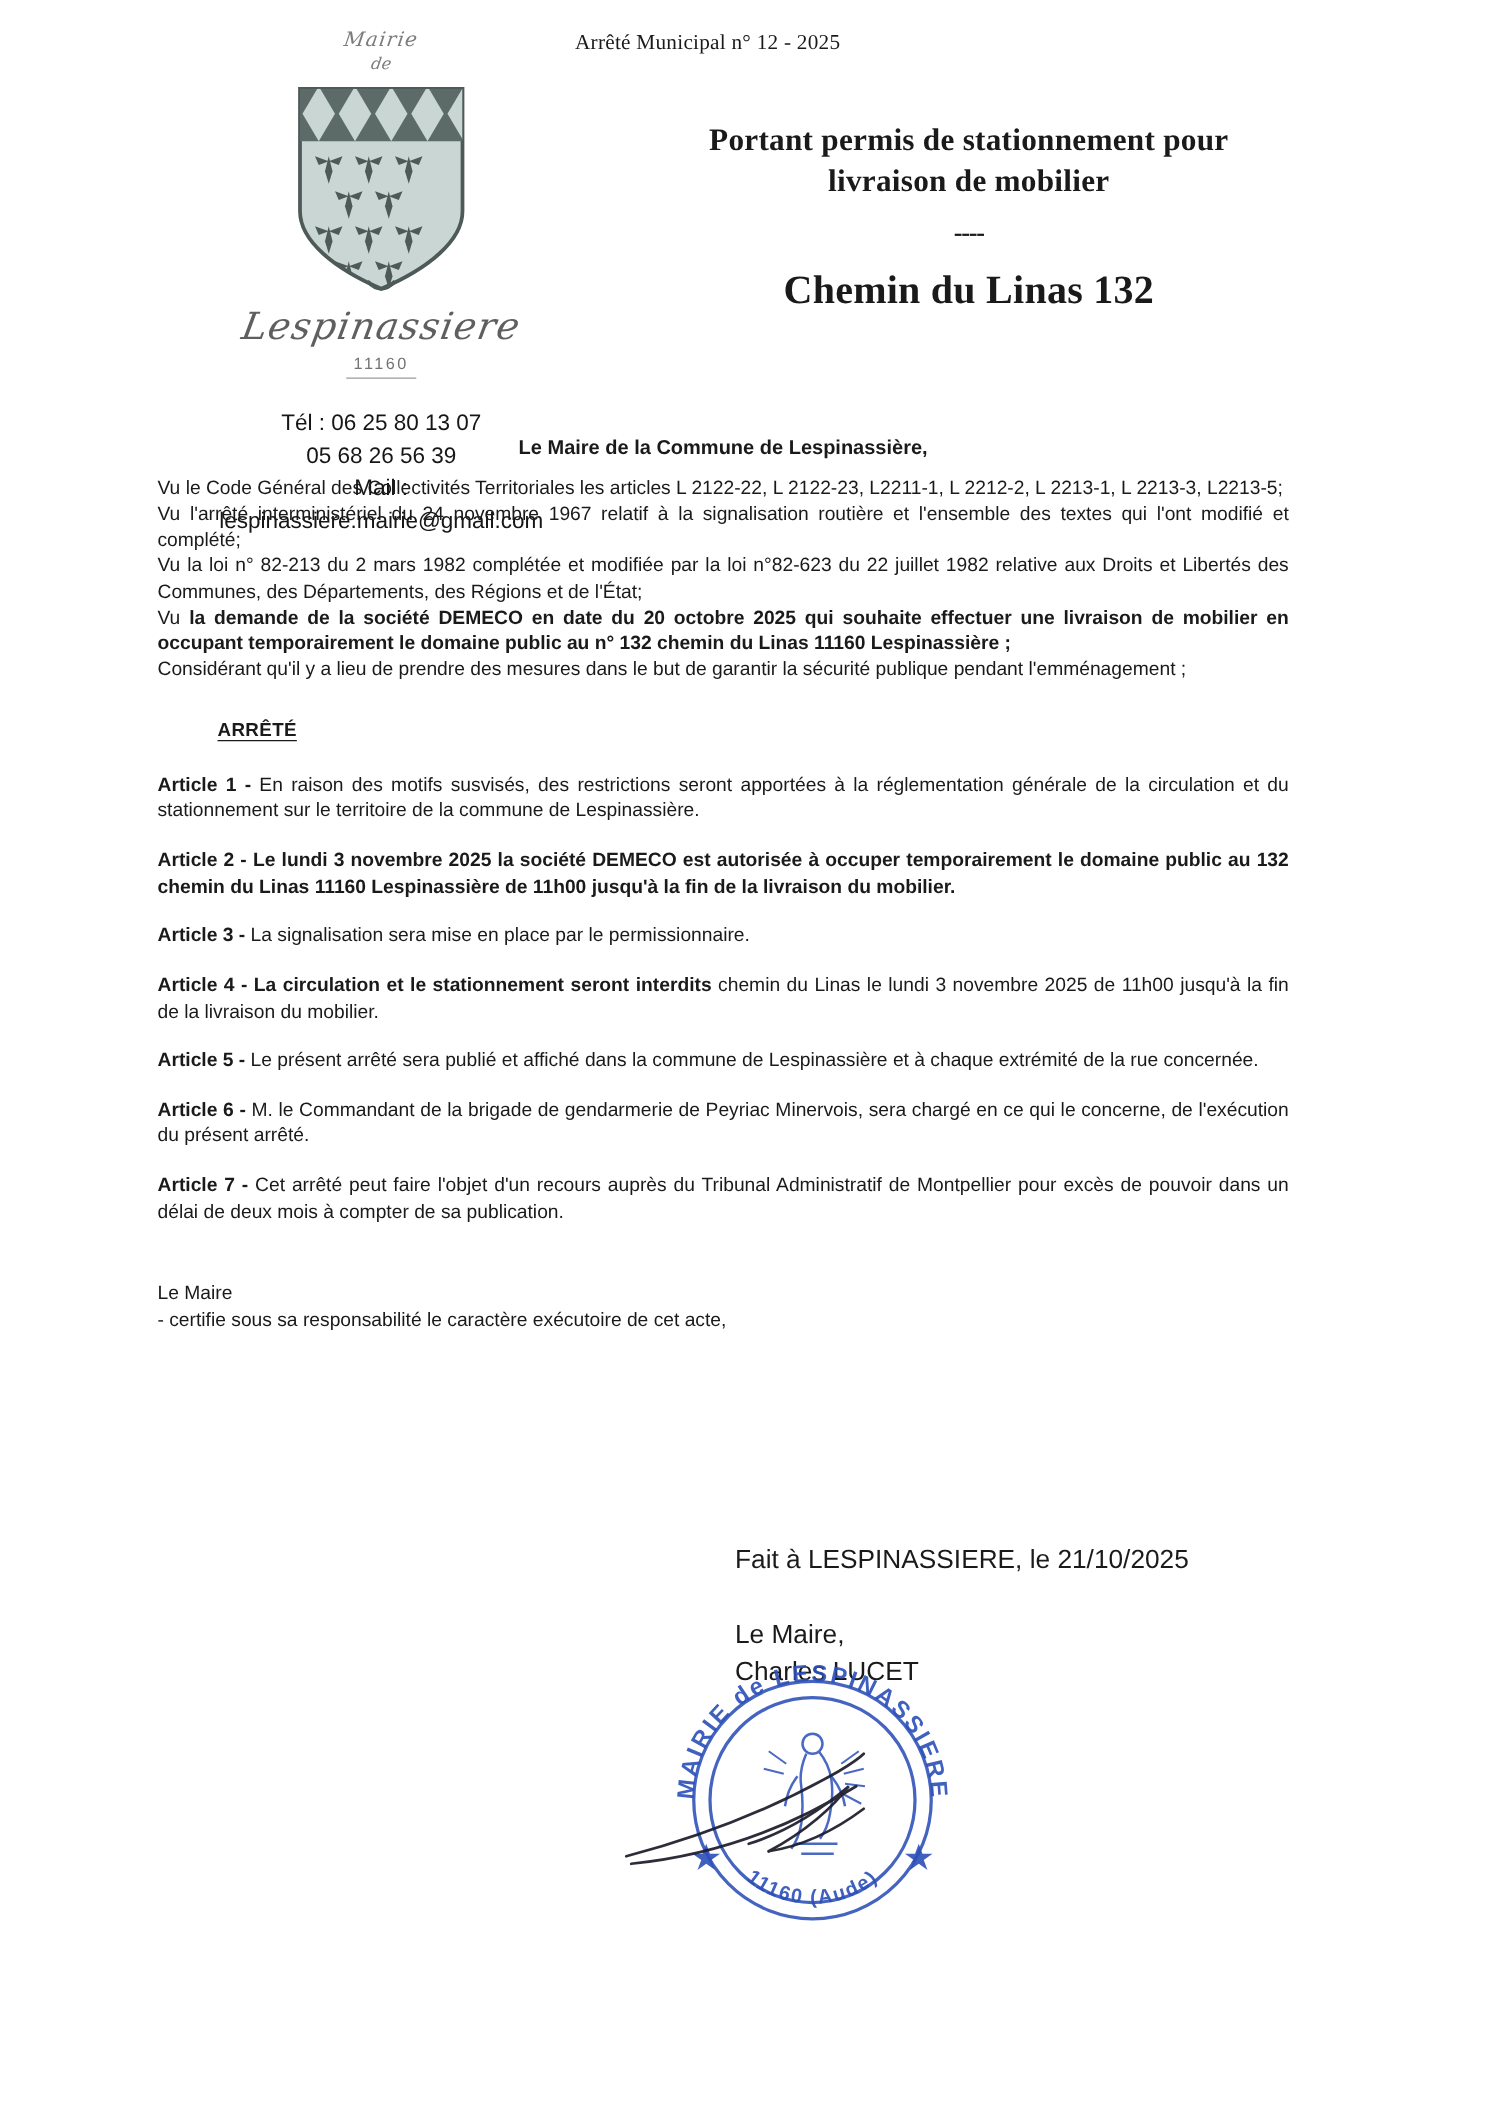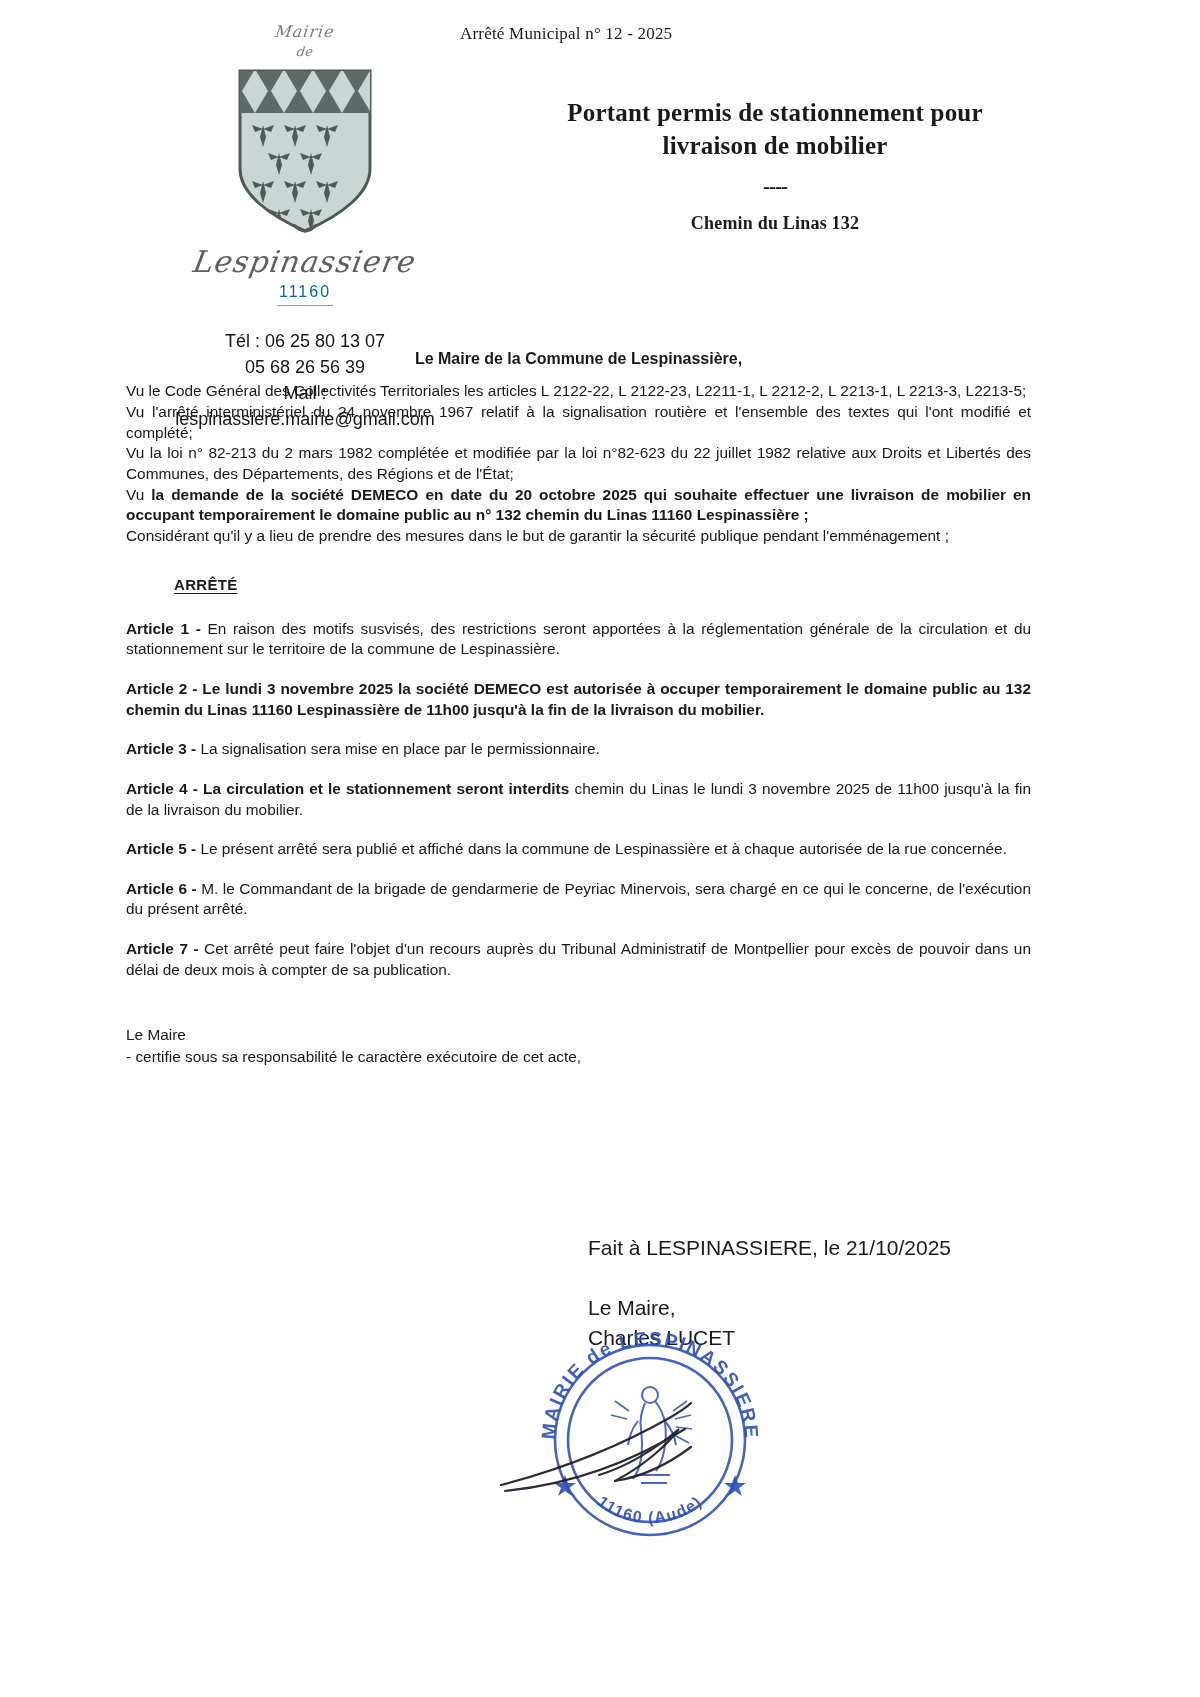--- a/index.html
+++ b/index.html
@@ -62,22 +62,22 @@
     font-family: "DejaVu Serif", serif;
     font-style: italic;
     font-size: 30px;
     color: #3c3c3c;
     letter-spacing: 1px;
     transform: skewX(-10deg);
     margin-top: 4px;
     opacity: .82;
   }
   .postcode {
-    font-size: 16px;
-    color: #0369a1;
+    font-size: 13px;
+    color: #737373;
     letter-spacing: 2px;
     margin-top: 4px;
   }
   .postcode-rule {
     width: 56px;
     height: 1px;
     background: #9a9a9a;
     margin: 4px auto 0;
   }
   .contact {
@@ -112,21 +112,21 @@
   .title-sep {
     text-align: center;
     font-weight: bold;
     font-size: 21px;
     letter-spacing: -1px;
     margin-top: 12px;
   }
   .doc-subtitle {
     text-align: center;
     font-weight: bold;
-    font-size: 18px;
+    font-size: 32px;
     margin-top: 14px;
     letter-spacing: .2px;
   }
 
   
   .body-wrap {
     position: absolute;
     left: 126px;
     top: 348px;
     width: 905px;
@@ -323,21 +323,21 @@
 
     <div class="article">
       <span class="art-label">Article 3 - </span><b></b><span>La signalisation sera mise en place par le permissionnaire.</span>
     </div>
 
     <div class="article">
       <span class="art-label">Article 4 - </span><b>La circulation et le stationnement seront interdits </b><span>chemin du Linas le lundi 3 novembre 2025 de 11h00 jusqu'à la fin de la livraison du mobilier.</span>
     </div>
 
     <div class="article">
-      <span class="art-label">Article 5 - </span><b></b><span>Le présent arrêté sera publié et affiché dans la commune de Lespinassière et à chaque autorisée de la rue concernée.</span>
+      <span class="art-label">Article 5 - </span><b></b><span>Le présent arrêté sera publié et affiché dans la commune de Lespinassière et à chaque extrémité de la rue concernée.</span>
     </div>
 
     <div class="article">
       <span class="art-label">Article 6 - </span><b></b><span>M. le Commandant de la brigade de gendarmerie de Peyriac Minervois, sera chargé en ce qui le concerne, de l'exécution du présent arrêté.</span>
     </div>
 
     <div class="article">
       <span class="art-label">Article 7 - </span><b></b><span>Cet arrêté peut faire l'objet d'un recours auprès du Tribunal Administratif de Montpellier pour excès de pouvoir dans un délai de deux mois à compter de sa publication.</span>
     </div>
 

